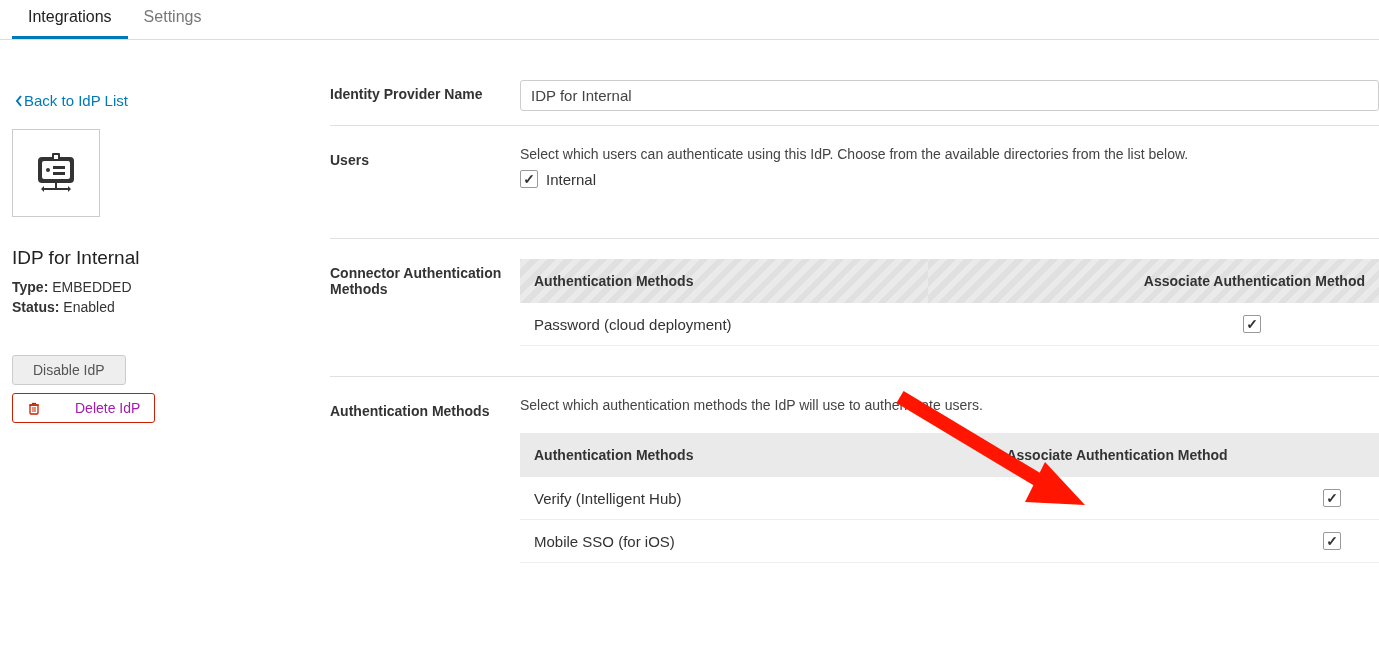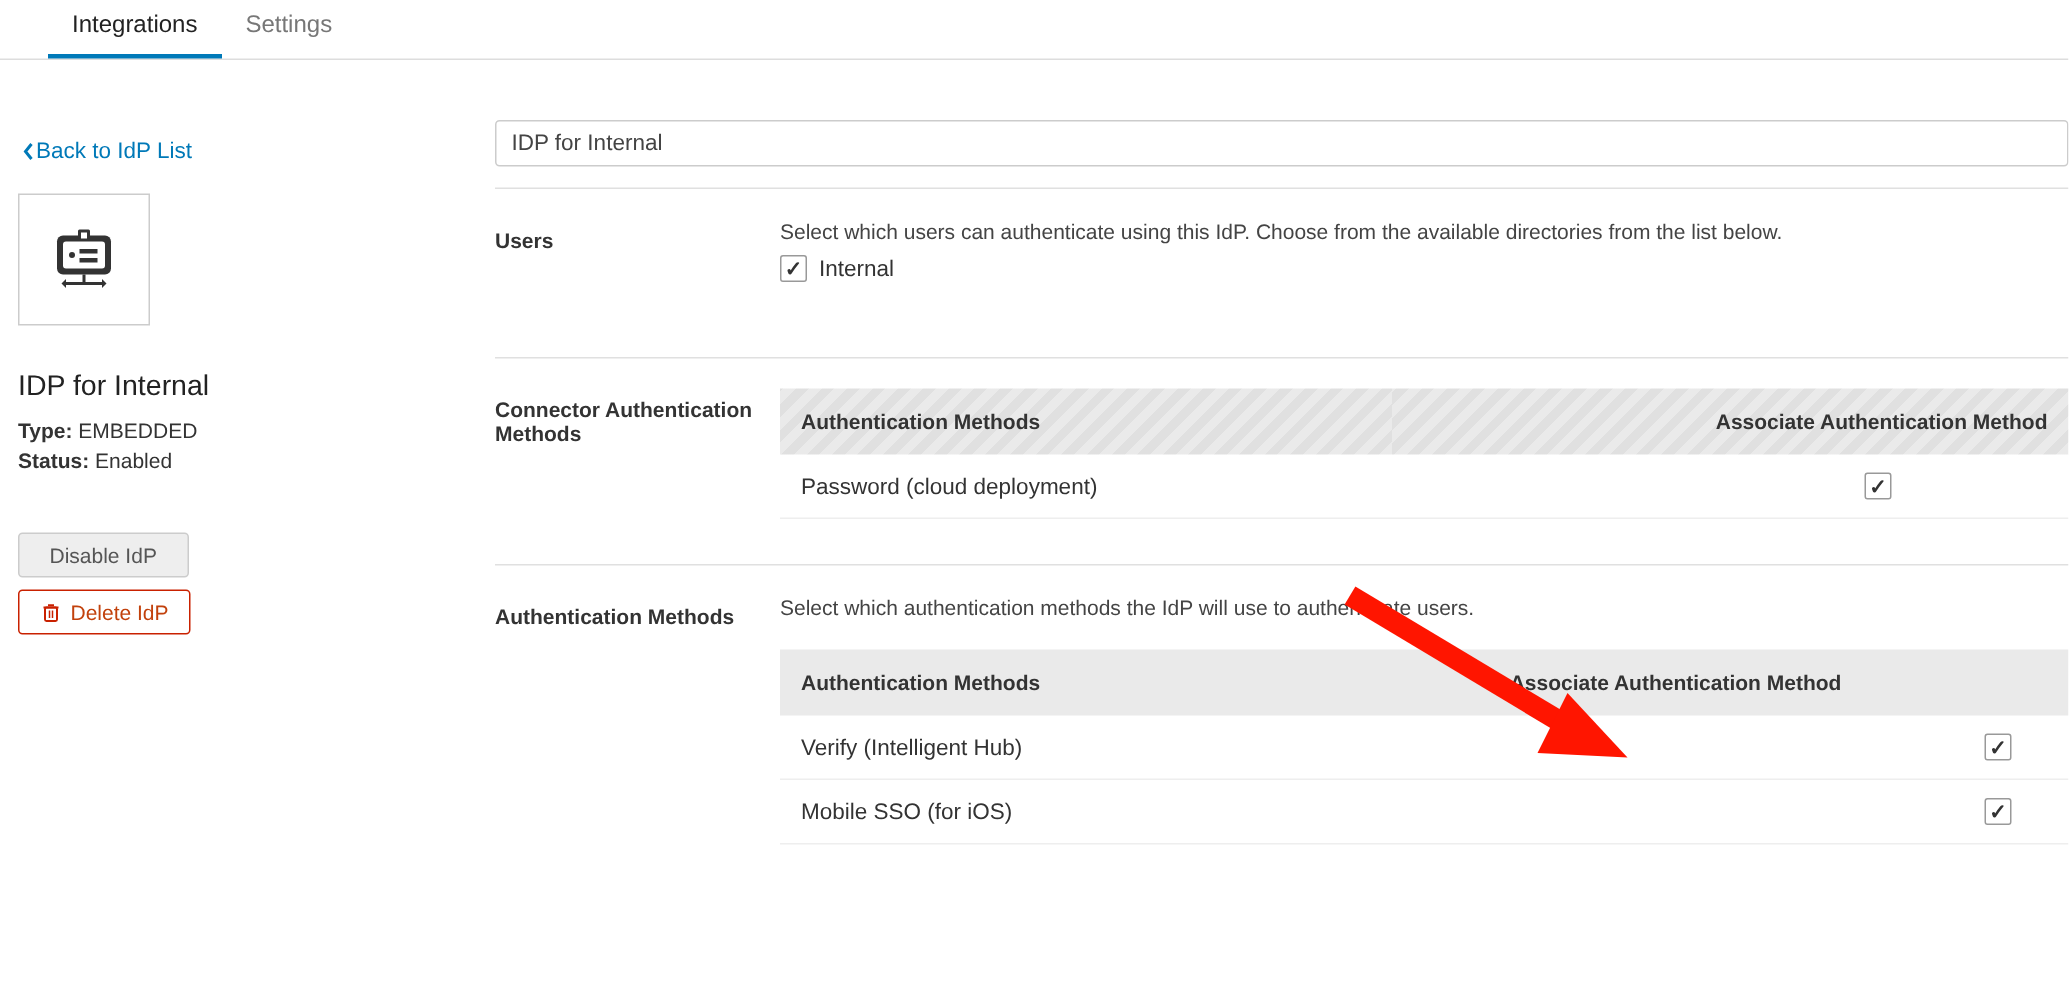--- a/index.html
+++ b/index.html
@@ -1,36 +1,36 @@
 <!DOCTYPE html>
 <html><head>
 <meta charset="utf-8">
 <style>
 * { box-sizing: border-box; margin: 0; padding: 0; }
 body { font-family: -apple-system, BlinkMacSystemFont, "Segoe UI", Helvetica, Arial, sans-serif; font-size: 14px; color: #333; background: #fff; }
 
-.tabs { display: flex; border-bottom: 1px solid #ddd; padding: 0 32px; }
+.tabs { display: flex; border-bottom: 1px solid #ddd; padding: 0 12px; }
 .tab { padding: 8px 16px 10px; cursor: pointer; color: #777; font-size: 16px; }
 .tab.active { color: #222; border-bottom: 3px solid #0079b8; font-weight: 400; }
 
 .layout { display: flex; }
 .sidebar { width: 310px; padding: 20px 12px; flex-shrink: 0; }
 .back-link { color: #0079b8; font-size: 15px; cursor: pointer; display: inline-flex; align-items: center; margin-bottom: 20px; margin-left: 2px; margin-top: 32px; }
 .back-link svg { margin-right: 0px; }
 
 .idp-icon-box { width: 88px; height: 88px; border: 1px solid #ccc; display: flex; align-items: center; justify-content: center; margin-bottom: 30px; }
 
 .idp-title { font-size: 19px; color: #222; margin-bottom: 10px; }
 .meta-line { font-size: 14px; color: #333; margin-bottom: 4px; }
 .meta-line b { font-weight: 700; }
 
 .sidebar-buttons { margin-top: 40px; }
 .btn { display: inline-flex; align-items: center; justify-content: center; padding: 6px 20px; font-size: 14px; cursor: pointer; border-radius: 3px; }
 .btn-secondary { background: #eee; border: 1px solid #ccc; color: #555; }
-.btn-danger-outline { background: #fff; border: 1px solid #c92100; color: #c2410c; margin-top: 8px; padding: 6px 14px; }
+.btn-danger-outline { background: #fff; border: 1px solid #c92100; color: #a21caf; margin-top: 8px; padding: 6px 14px; gap: 28px; }
 .btn-danger-outline svg { margin-right: 6px; }
 
 .main { flex: 1; padding: 40px 0 0 20px; }
 
 .form-row { display: flex; border-bottom: 1px solid #e0e0e0; padding: 20px 0 30px; }
 .form-row.first { padding-top: 0; padding-bottom: 14px; }
 .form-row.no-border { border-bottom: none; padding-bottom: 50px; }
 .form-label-col { width: 190px; flex-shrink: 0; font-weight: 600; color: #333; font-size: 14px; padding-top: 6px; }
 .form-control-col { flex: 1; }
 
@@ -109,20 +109,21 @@
           <line x1="8" y1="6" x2="8" y2="11" stroke="#c92100" stroke-width="1"></line>
         </svg>
         <span>Delete IdP</span>
       </div>
     </div>
   </div>
 
   <div class="main">
 
     <div class="form-row first">
+      <div class="form-label-col">Identity Provider Name</div>
       <div class="form-control-col">
         <input class="text-input" value="IDP for Internal" style="">
       </div>
     </div>
 
     <div class="form-row no-border" style="border-bottom:1px solid #e0e0e0;">
       <div class="form-label-col">Users</div>
       <div class="form-control-col">
         <div class="help-text">Select which users can authenticate using this IdP. Choose from the available directories from the list below.</div>
         <div class="checkbox-row">

